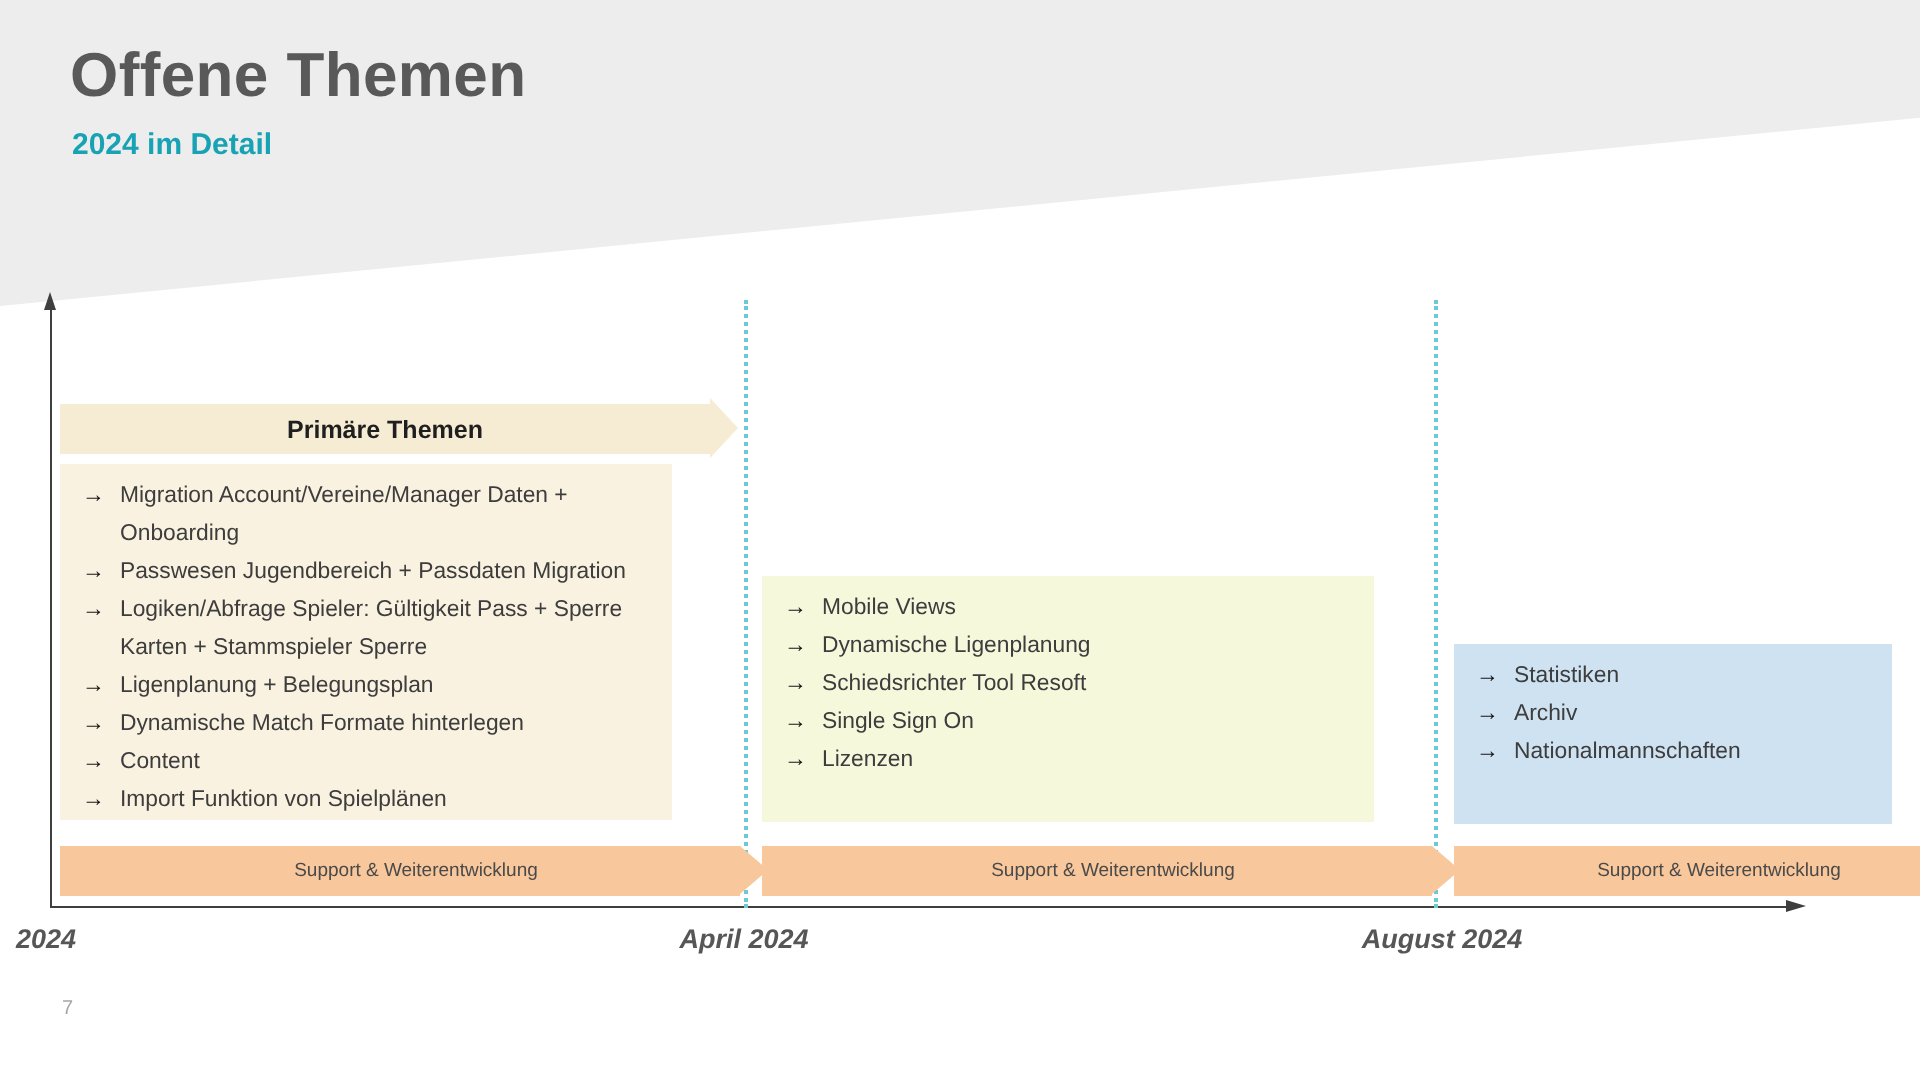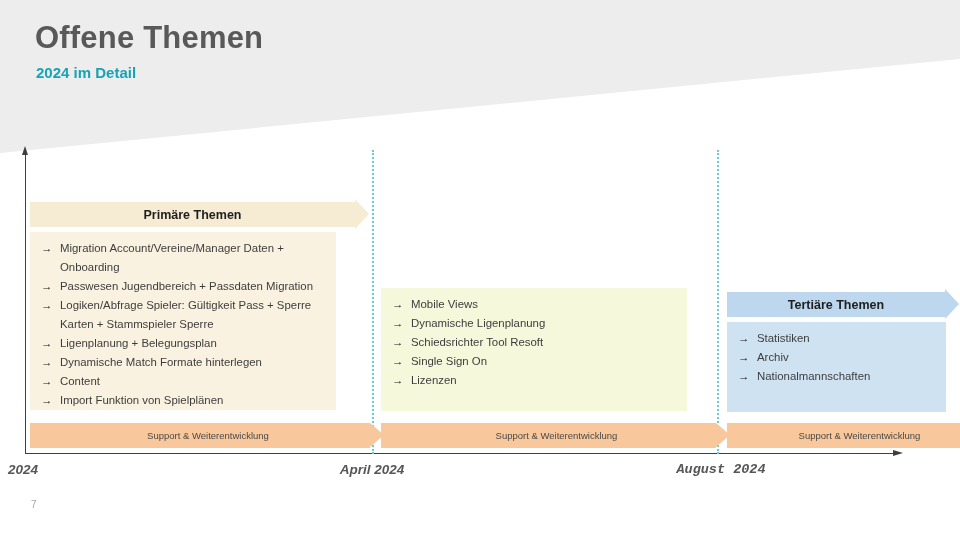--- a/index.html
+++ b/index.html
@@ -58,21 +58,21 @@
            border-left:14px solid var(--support-arrow);}
   .s1{left:30px;width:324px;}
   .s2{left:381px;width:319px;}
   .s3{left:727px;width:233px;}
 
   
   .alabel{position:absolute;top:462px;font-size:13.5px;font-weight:bold;font-style:italic;
           color:var(--axis-label);}
   .l1{left:8px;}
   .l2{left:297px;width:150px;text-align:center;}
-  .l3{left:646px;width:150px;text-align:center;font-family:Liberation Mono, monospace;}
+  .l3{left:646px;width:150px;text-align:center;}
 
   .pagenum{position:absolute;left:31px;top:499px;font-size:10px;color:var(--page-number);}
 </style>
 </head>
 <body>
 
 <div class="slide">
 
   <div class="wedge"></div>
   <h1 class="title">Offene Themen</h1>
@@ -144,24 +144,20 @@
       <div class="li">
         <span class="bullet">→</span>
         <span class="li-text">Lizenzen</span>
       </div>
     </div>
   <div class="support s2">
     <span>Support &amp; Weiterentwicklung</span>
     <i class="tip"></i>
   </div>
 
-  <div class="banner b3">
-    <span>Tertiäre Themen</span>
-    <i class="tip"></i>
-  </div>
   <div class="box box3">
       <div class="li">
         <span class="bullet">→</span>
         <span class="li-text">Statistiken</span>
       </div>
       <div class="li">
         <span class="bullet">→</span>
         <span class="li-text">Archiv</span>
       </div>
       <div class="li">

